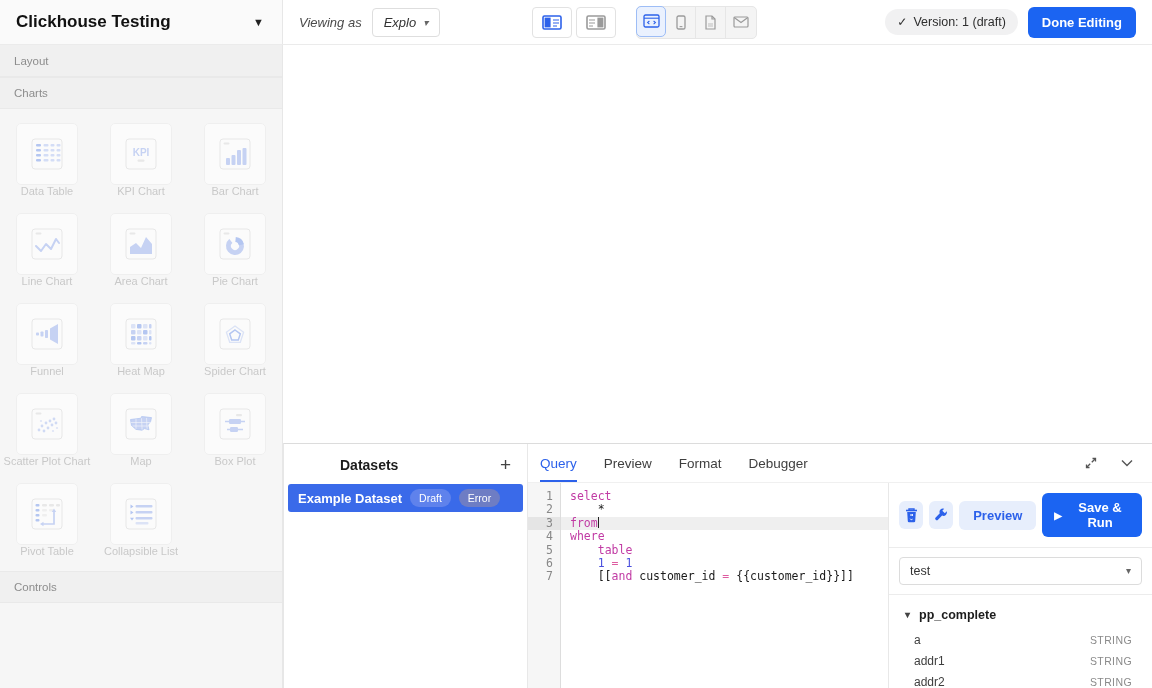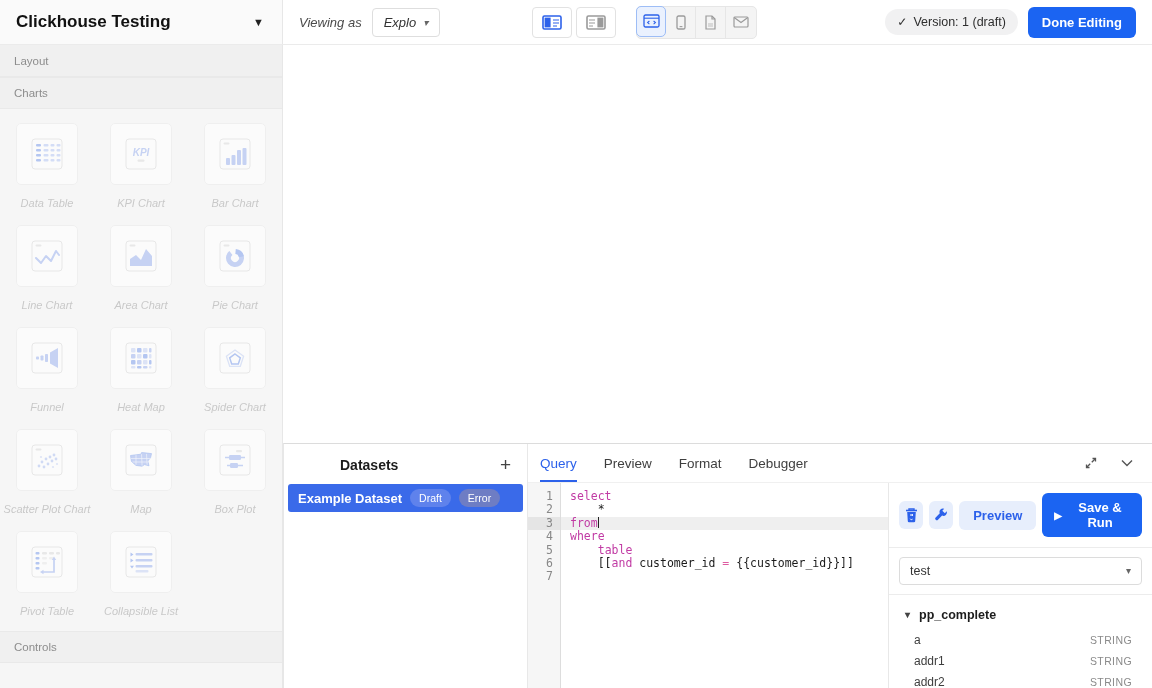--- a/index.html
+++ b/index.html
@@ -45,24 +45,24 @@
     color:#8d8d8d; background:#f0f0f0; border-bottom:1px solid #e9e9e9; border-top:1px solid #e9e9e9; }
   .band:first-child { border-top:none; }
   .layout-row { height:45px; display:flex; align-items:center; padding:0 20px 0 14px; }
   .toggle { width:34px; height:18px; border-radius:9px; background:#e7e7e7; position:relative; cursor:pointer; }
   .toggle .knob { position:absolute; top:2px; left:2px; width:14px; height:14px; border-radius:50%;
     background:#fff; box-shadow:0 1px 2px rgba(0,0,0,.18); }
   .layout-row .lbl { margin-left:12px; font-size:13.5px; color:#9a9a9a; }
   .layout-row .pencil { margin-left:auto; }
 
   .chart-grid { display:grid; grid-template-columns:repeat(3,1fr); padding:10px 0 4px; row-gap:2px; opacity:.62; }
-  .chart-card { display:flex; flex-direction:column; align-items:center; padding:4px 0 10px; cursor:pointer;font-style:italic; }
+  .chart-card { display:flex; flex-direction:column; align-items:center; padding:4px 0 10px; cursor:pointer; }
   .card-box { width:62px; height:62px; background:#fff; border:1px solid #ececec; border-radius:5px;
     display:flex; align-items:center; justify-content:center; }
-  .card-lbl { margin-top:12px; font-size:11px; color:#adadad; line-height:12px; }
+  .card-lbl { margin-top:0; font-size:11px; color:#adadad; line-height:12px; }
   .empty-msg { position:absolute; top:302px; left:12px; right:12px; text-align:center; z-index:5;
     font-size:16.5px; line-height:20px; color:#161616; }
 
   
   .canvas { position:absolute; top:45px; left:284px; right:0; height:398px; background:#fff; }
 
   
   .bottom { position:absolute; left:283px; right:0; bottom:0; height:245px; background:#fff;
     border-top:1px solid #dcdcdc; border-left:1px solid #e7e7e7; display:flex; }
   .ds-col { width:244px; border-right:1px solid #e8e8e8; display:flex; flex-direction:column; }
@@ -513,20 +513,21 @@
             <div class="gut-num">5</div>
             <div class="gut-num">6</div>
             <div class="gut-num">7</div>
           </div>
           <div class="code-lines">
             <div class="cl"><span class="tok-kw">select</span></div>
             <div class="cl"><span class="tok-pl">    *</span></div>
             <div class="cl active"><span class="tok-kw">from</span><span class="caret-bar"></span></div>
             <div class="cl"><span class="tok-kw">where</span></div>
             <div class="cl"><span class="tok-pl">    </span><span class="tok-kw">table</span></div>
+            <div class="cl"><span class="tok-pl">    </span><span class="tok-num">1</span><span class="tok-op"> = </span><span class="tok-num">1</span></div>
             <div class="cl"><span class="tok-pl">    [[</span><span class="tok-kw">and</span><span class="tok-pl"> customer_id </span><span class="tok-op">= </span><span class="tok-pl">{{customer_id}}]]</span></div>
           </div>
         </div>
 
         <div class="side-col">
           <div class="actions">
             <button class="icon-btn">
               <span>
                 <svg width="15" height="16" viewBox="0 0 15 16">
                     <path d="M2 3.5h11" stroke="#2c61ea" stroke-width="1.6"></path>

